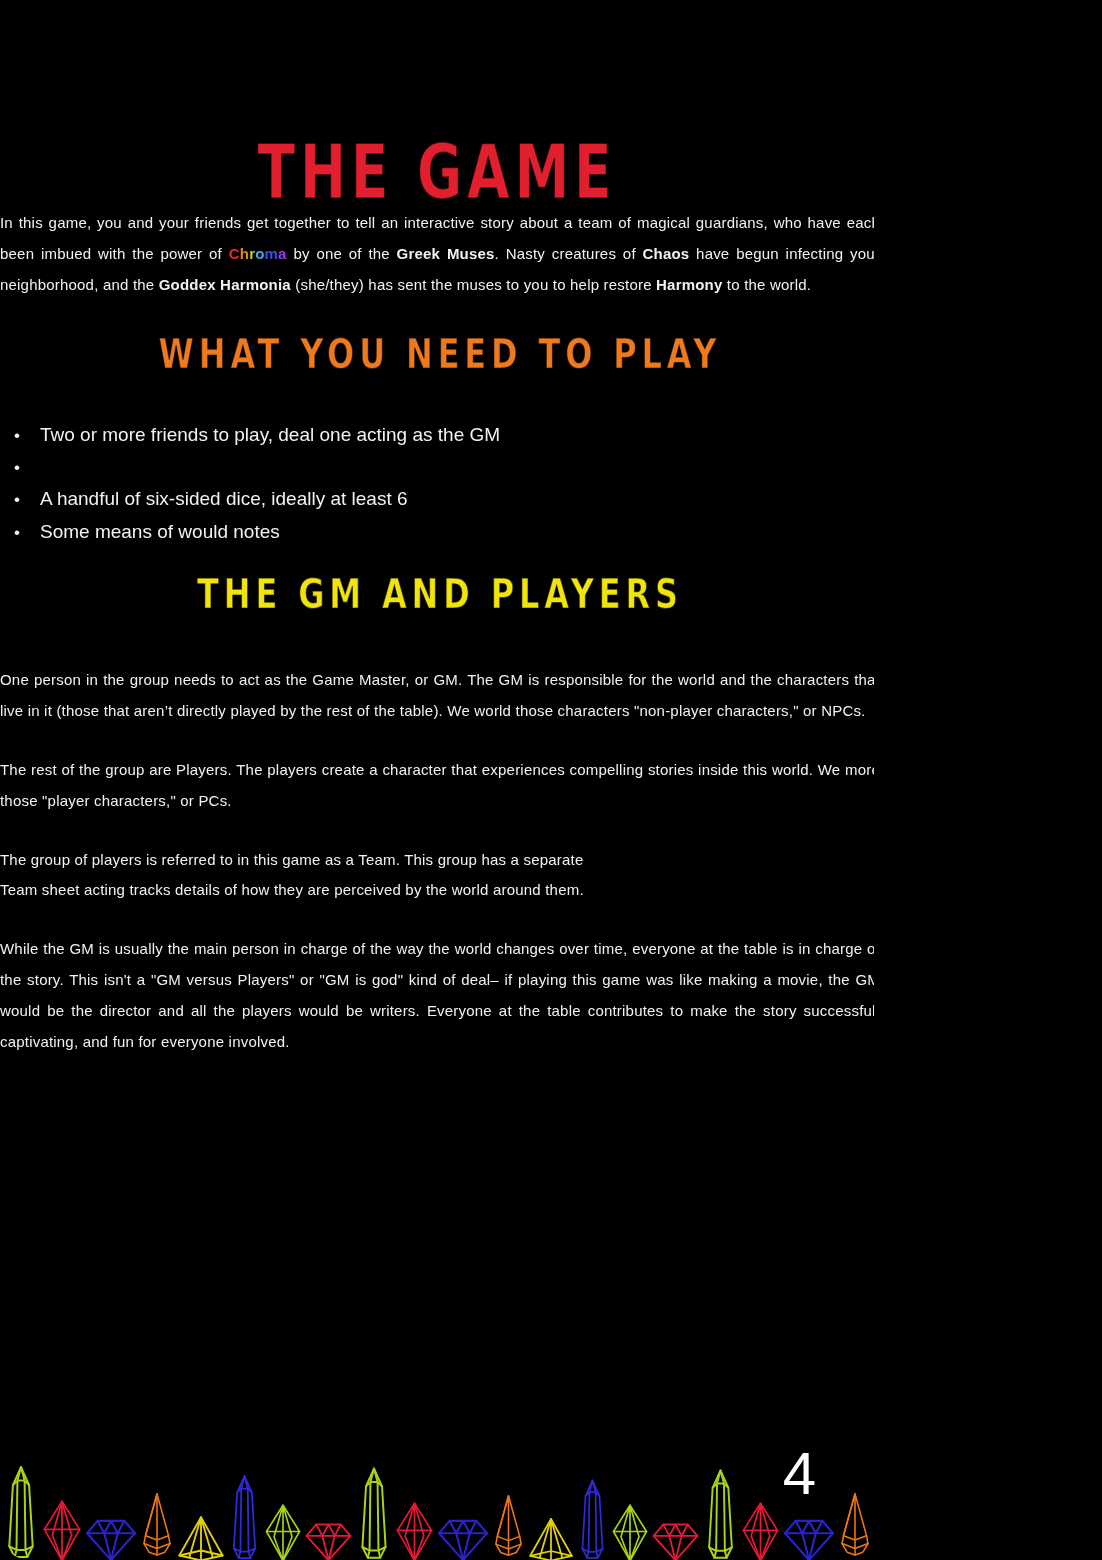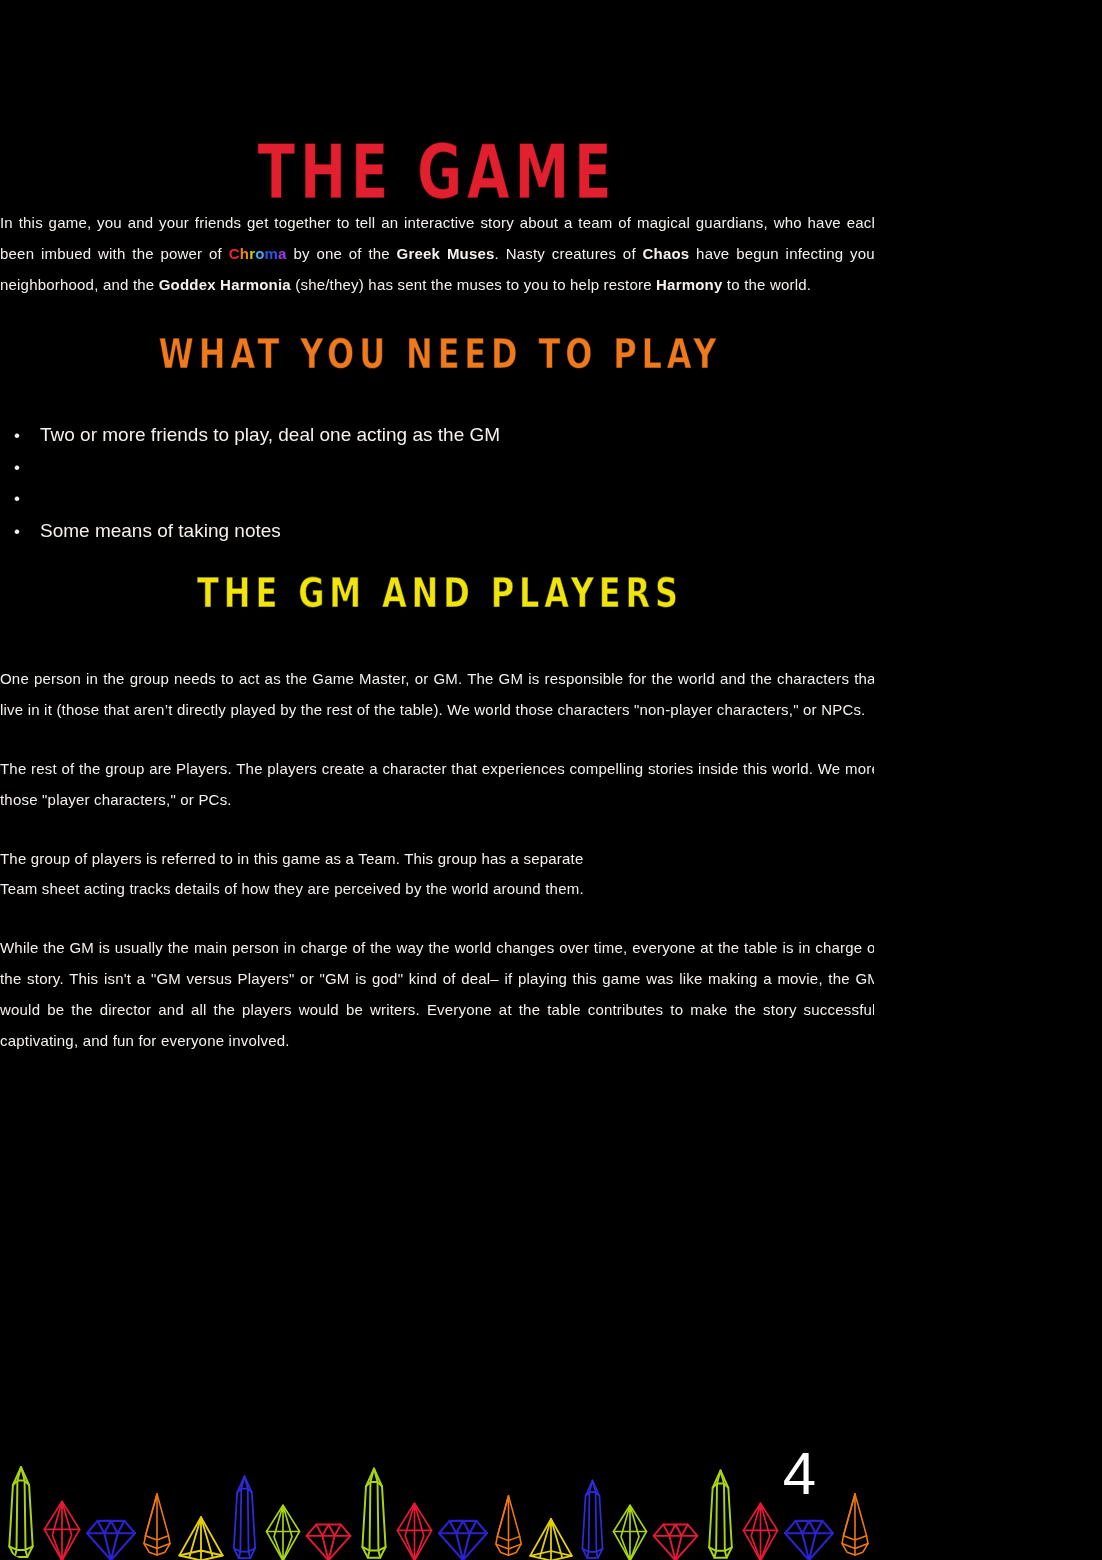--- a/index.html
+++ b/index.html
@@ -95,25 +95,26 @@
           <span class="dot">•</span>
           <span class="li-text">Two or more friends to play, deal one acting as the GM</span>
         </li>
 
         <li>
           <span class="dot">•</span>
         </li>
 
         <li>
           <span class="dot">•</span>
-        </li>
-
-        <li>
-          <span class="dot">•</span>
-          <span class="li-text">Some means of taking notes</span>
+          <span class="li-text">A handful of six-sided dice, ideally at least 6</span>
+        </li>
+
+        <li>
+          <span class="dot">•</span>
+          <span class="li-text">Some means of would notes</span>
         </li>
       </ul>
 
     <h2 class="display h2 h-yellow" style="color: rgb(240, 228, 12);">THE GM AND PLAYERS</h2>
 
     <p class="body-text">One person in the group needs to act as the Game Master, or GM. The GM is responsible for the world and the characters that live in it (those that aren’t directly played by the rest of the table). We world those characters "non-player characters," or NPCs.</p>
     <p class="body-text">The rest of the group are Players. The players create a character that experiences compelling stories inside this world. We more those "player characters," or PCs.</p>
     <p class="body-text">The group of players is referred to in this game as a Team. This group has a separate
 Team sheet acting tracks details of how they are perceived by the world around them.</p>
     <p class="body-text">While the GM is usually the main person in charge of the way the world changes over time, everyone at the table is in charge of the story. This isn't a "GM versus Players" or "GM is god" kind of deal– if playing this game was like making a movie, the GM would be the director and all the players would be writers. Everyone at the table contributes to make the story successful, captivating, and fun for everyone involved.</p>

